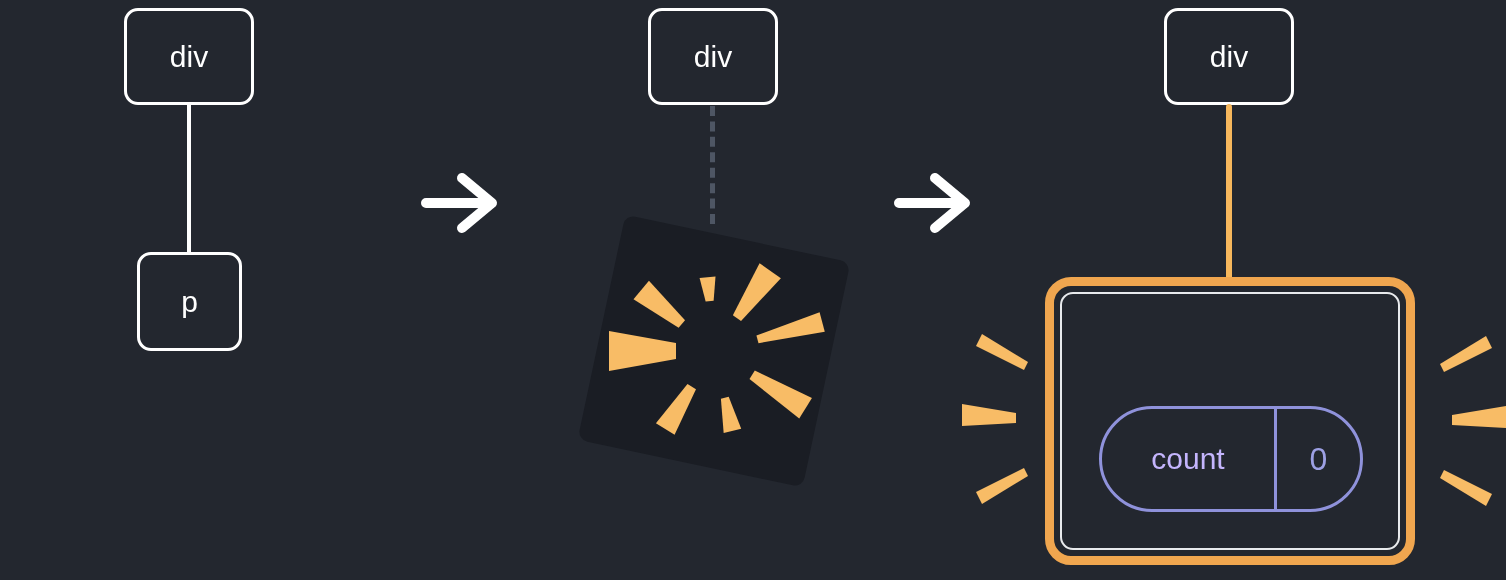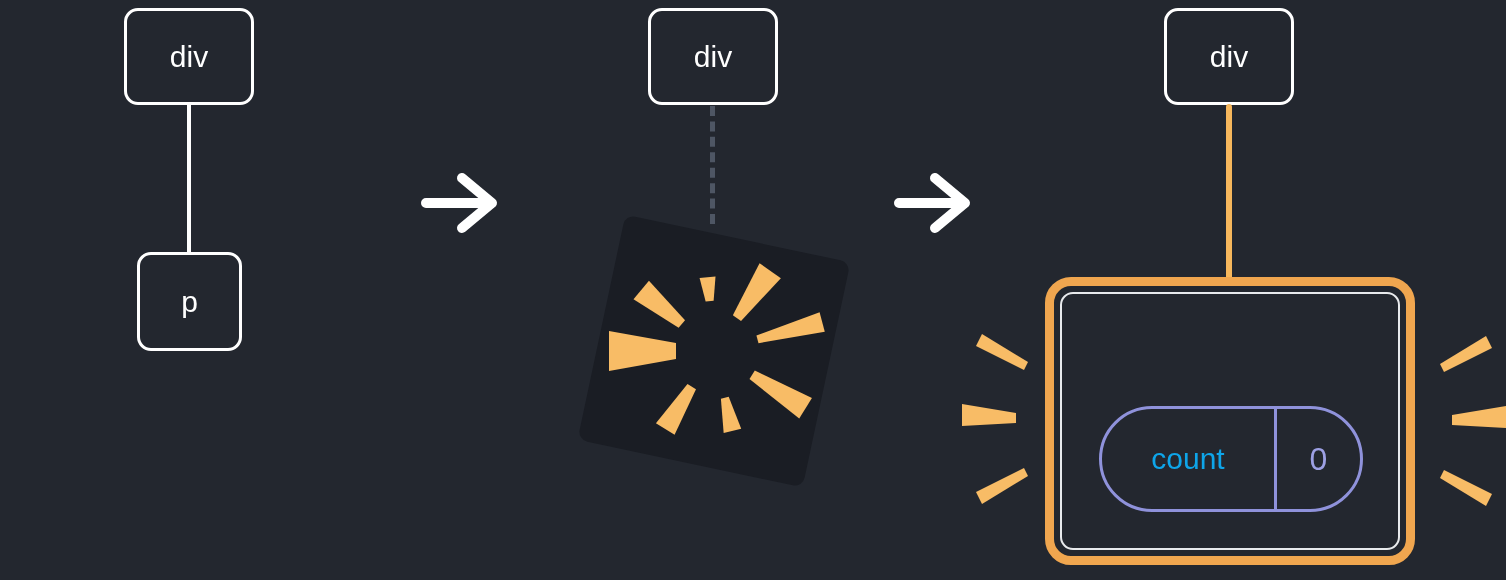--- a/index.html
+++ b/index.html
@@ -75,21 +75,21 @@
     top:112px;left:37px;
     width:264px;height:106px;
     border:3px solid #8F92DB;
     border-radius:60px;
     display:flex;
     overflow:hidden;
   }
   .state-key{
     flex:0 0 172px;
     display:flex;align-items:center;justify-content:center;
-    color:#0ea5e9;
+    color:#c4b5fd;
     font-size:30px;
     border-right:3px solid #8F92DB;
   }
   .state-value{
     flex:1;
     display:flex;align-items:center;justify-content:center;
     color:#9DA0E4;
     font-size:32px;
   }
   .sparks{position:absolute;}

